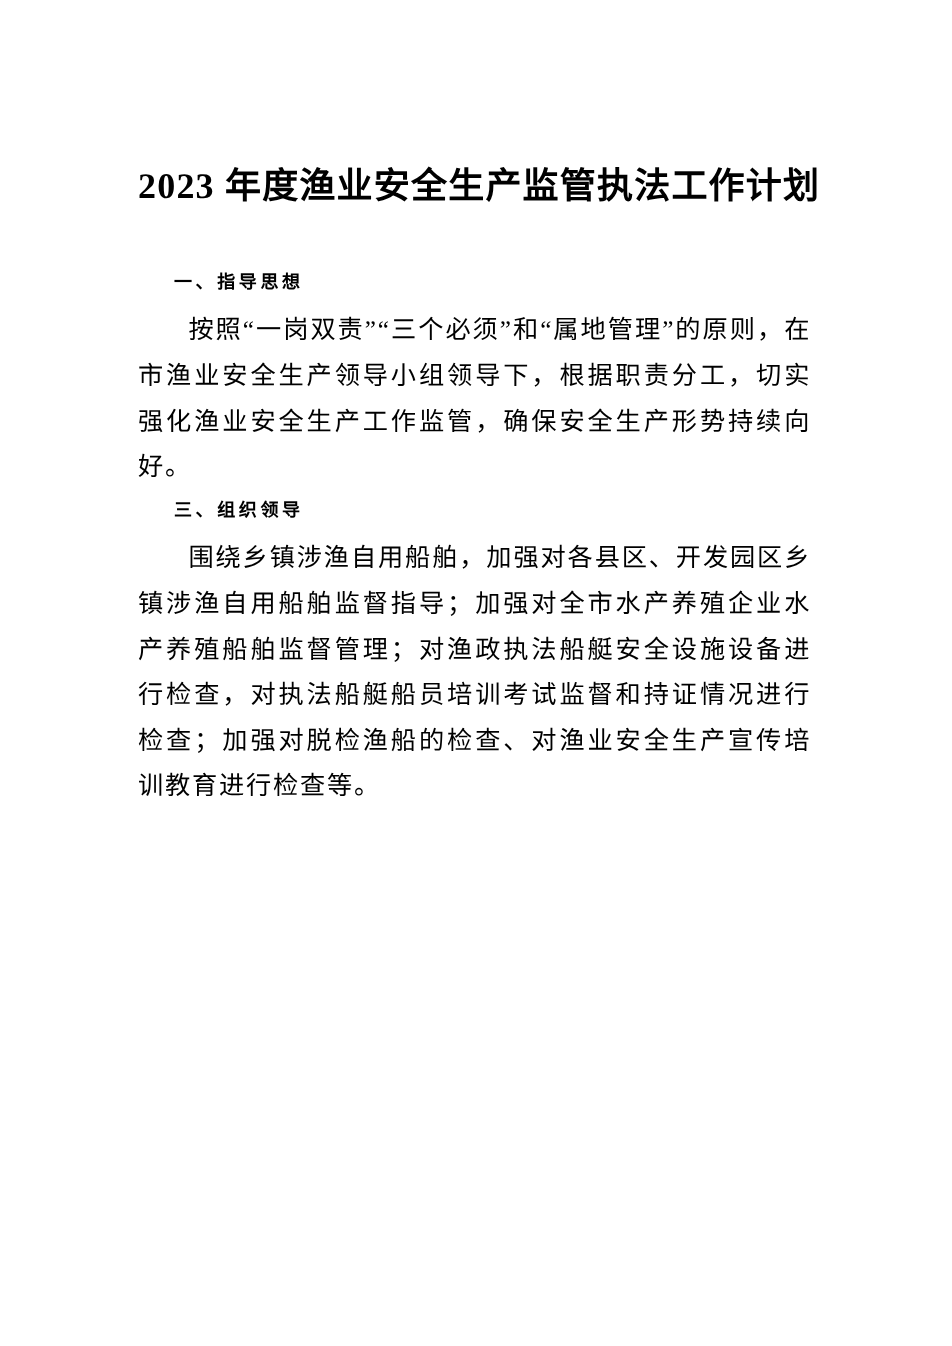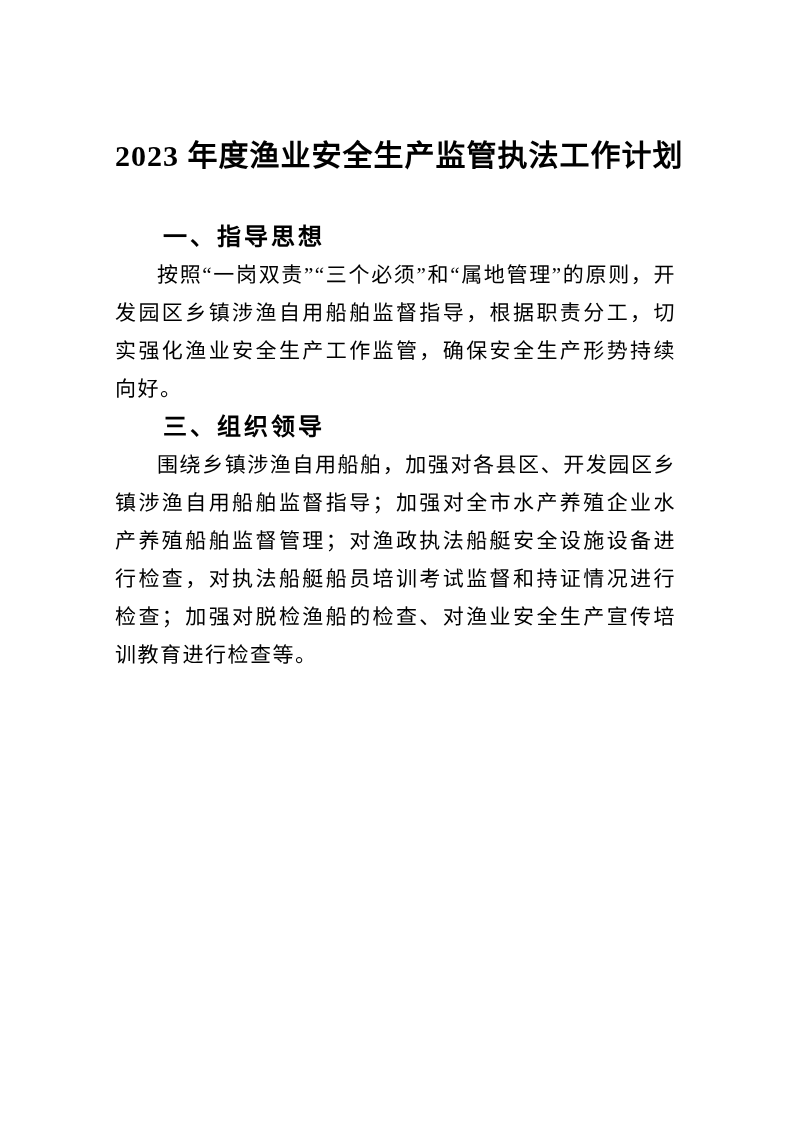--- a/index.html
+++ b/index.html
@@ -34,40 +34,40 @@
   .para {
     font-family: "Liberation Serif", serif;
     font-size: 21px;
     line-height: 38px;
     letter-spacing: 1.5px;
     text-align: justify;
     text-indent: 2em;
     margin: 0;
   }
   .heading {
-    font-family: Liberation Serif, serif;
-    font-size: 24px;
+    font-family: Liberation Mono, monospace;
+    font-size: 15px;
     line-height: 38px;
     font-weight: 700;
     letter-spacing: 3px;
     text-indent: 2em;
     margin: 0;
   }
 </style>
 </head>
 <body>
 
 <div class="page">
   <div class="content">
     <h1 class="doc-title">2023 年度渔业安全生产监管执法工作计划</h1>
 
 
     <h2 class="heading">一、指导思想</h2>
 
 
 
-    <p class="para">按照“一岗双责”“三个必须”和“属地管理”的原则，开发园区乡镇涉渔自用船舶监督指导，根据职责分工，切实强化渔业安全生产工作监管，确保安全生产形势持续向好。</p>
+    <p class="para">按照“一岗双责”“三个必须”和“属地管理”的原则，在市渔业安全生产领导小组领导下，根据职责分工，切实强化渔业安全生产工作监管，确保安全生产形势持续向好。</p>
 
     <h2 class="heading">三、组织领导</h2>
 
     <p class="para">围绕乡镇涉渔自用船舶，加强对各县区、开发园区乡镇涉渔自用船舶监督指导；加强对全市水产养殖企业水产养殖船舶监督管理；对渔政执法船艇安全设施设备进行检查，对执法船艇船员培训考试监督和持证情况进行检查；加强对脱检渔船的检查、对渔业安全生产宣传培训教育进行检查等。</p>
   </div>
 </div>
 
 </body></html>

